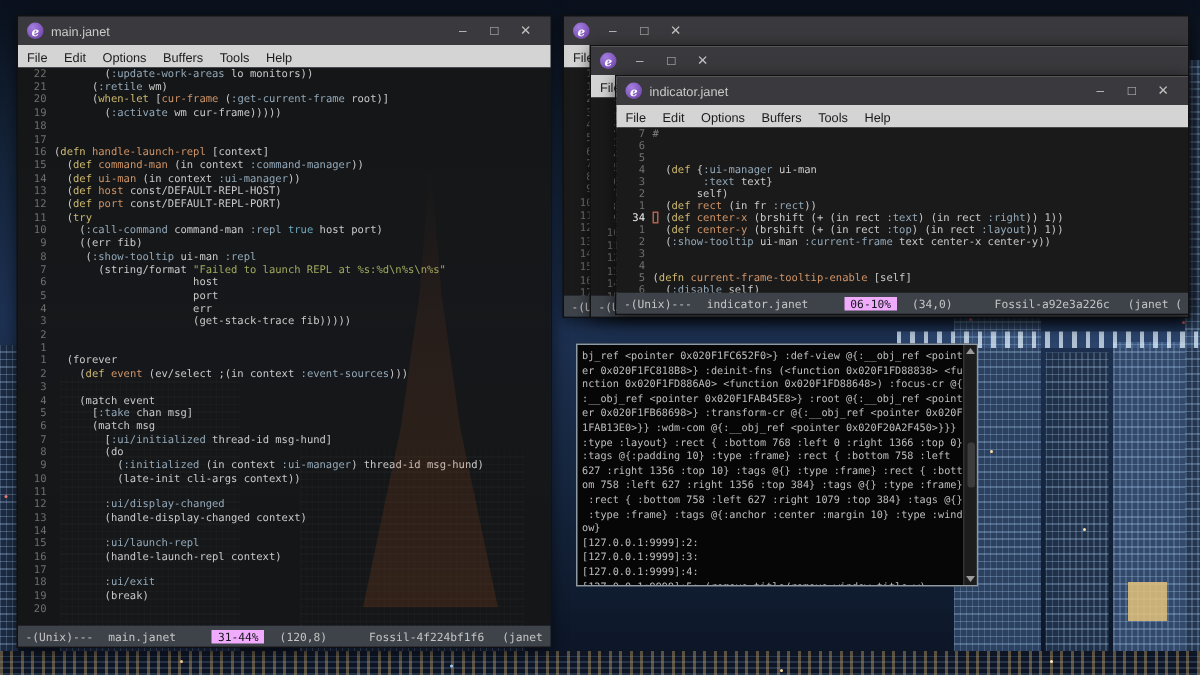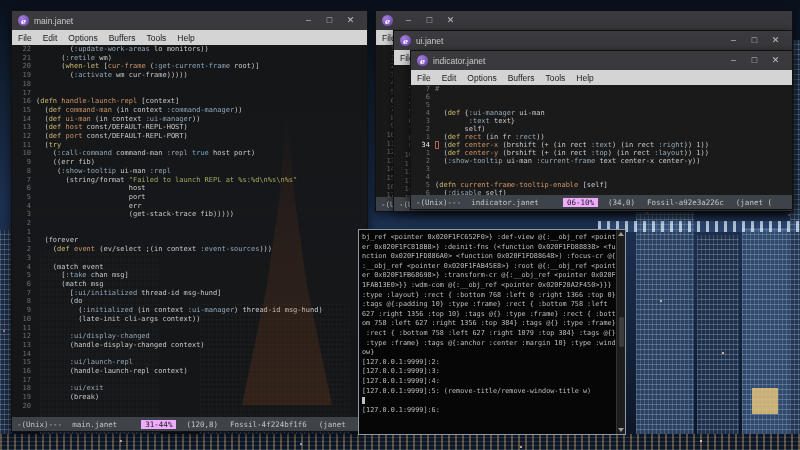--- a/index.html
+++ b/index.html
@@ -37,26 +37,26 @@
   #code-win .row,#code-ui .row{line-height:8.6px}
   .g{width:24px;flex:none;text-align:right;padding-right:5px;color:#6f6f6f}
   .g.cur{color:#f0f0f0;font-weight:normal}
   .t{color:#c9c9c9}
   .tw{color:#cfba70}.tf{color:#cf9468}.tk{color:#93a8b8}.ts{color:#a0a95e}.tb2{color:#6fa8bf}.tc{color:#7a7a7a}
   .hcur{outline:1px solid #9aa0a6;outline-offset:-1px}
   .ml{height:14px;background:#3e434a;color:#c4c4c4;font-family:"DejaVu Sans Mono",monospace;font-size:7.5px;
     display:flex;align-items:center;padding:0 5px;white-space:pre;flex:none;overflow:hidden}
   .ml .file{margin-left:10px}
   .chip{background:#f0abfc;color:#15181c;padding:0 4px;margin:0 10px 0 24px}
-  .ml .pos{margin-right:12px}.ml .vcs{margin-right:12px}
+  .ml .pos{margin-right:28px}.ml .vcs{margin-right:12px}
   .tower{position:absolute;left:230px;top:60px;width:90px;height:300px;pointer-events:none;
     background:linear-gradient(180deg,transparent 0,rgba(190,90,30,.10) 40%,rgba(190,90,30,.17) 100%);
     clip-path:polygon(50% 0,58% 30%,72% 60%,100% 100%,0 100%,28% 60%,42% 30%)}
   
-  #console{position:absolute;left:358px;top:229px;width:268px;height:206px;background:#060606;
+  #console{position:absolute;left:384px;top:229px;width:268px;height:162px;background:#060606;
     border:1px solid #8e9aa6;display:flex;z-index:6}
   #console-body{flex:1 1 auto;padding:3px 0 0 3px;font-family:"DejaVu Sans Mono",monospace;font-size:6.8px;
     line-height:9.6px;color:#bdbdbd;white-space:pre;overflow:hidden}
   #console .sbar{width:9px;flex:none;background:#1d1d1d;border-left:1px solid #333;display:flex;
     flex-direction:column;justify-content:space-between;align-items:center}
   .sarr{width:0;height:0;border-left:3px solid transparent;border-right:3px solid transparent;margin:2px 0}
   .sarr.up{border-bottom:4px solid #9a9a9a}
   .sarr.down{border-top:4px solid #9a9a9a}
   .sthumb{width:5px;height:30px;background:#3c3c3c;border-radius:2px}
   .barcur{display:inline-block;width:3px;height:7px;background:#c0c0c0;vertical-align:middle}
@@ -193,21 +193,20 @@
         <div class="row"><span class="g">17</span><span class="t"></span></div>
       </div>
     <div class="ml">
       <span>-(Unix)---</span>
     </div>
   </div>
 
   <div class="win" id="w-ui">
     <div class="tb">
       <div class="eicon">e</div>
-      <div class="ttl">ui.janet</div>
       <div class="ctl">
         <span>–</span>
         <span>□</span>
         <span>✕</span>
       </div>
     </div>
     <div class="mb">
         <span>File</span>
         <span>Edit</span>
         <span>Options</span>

